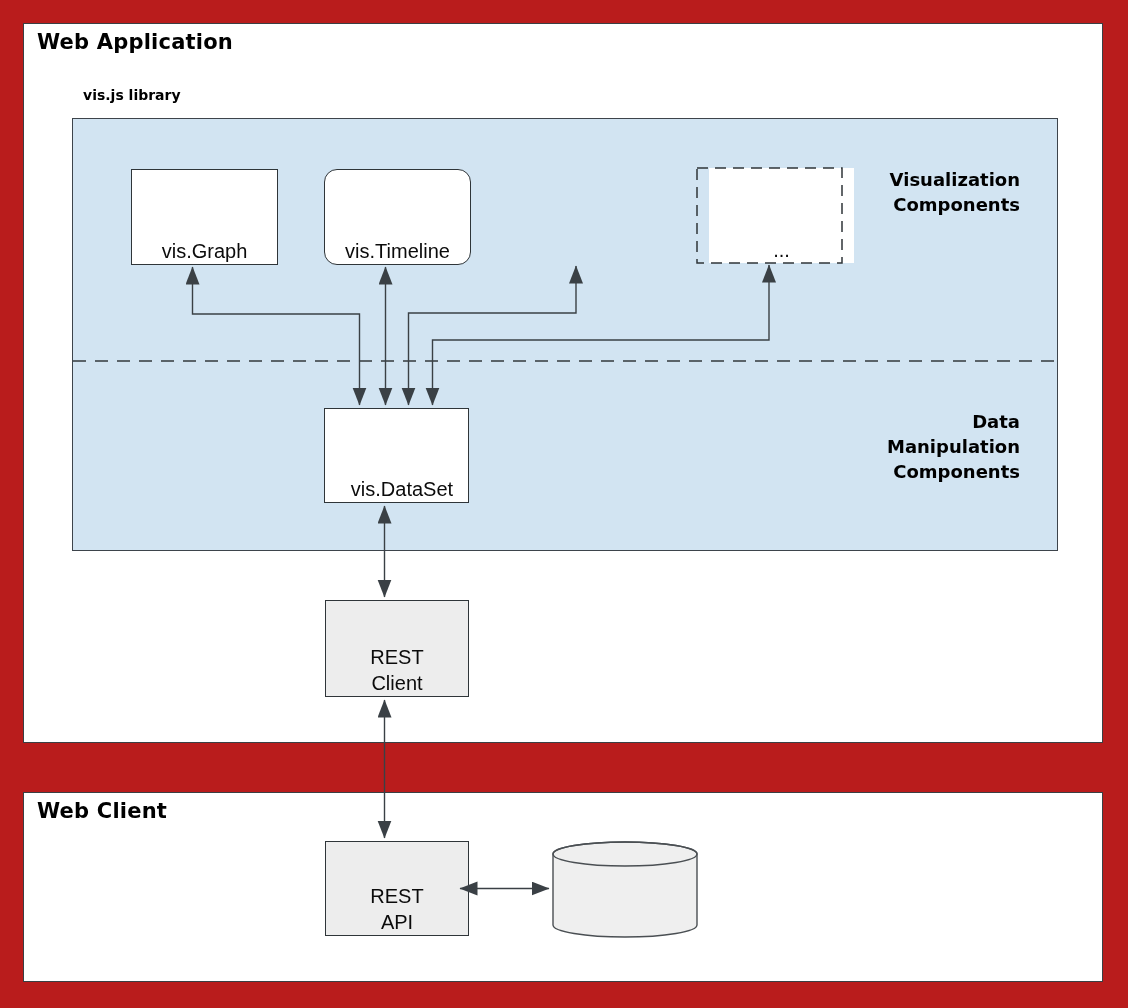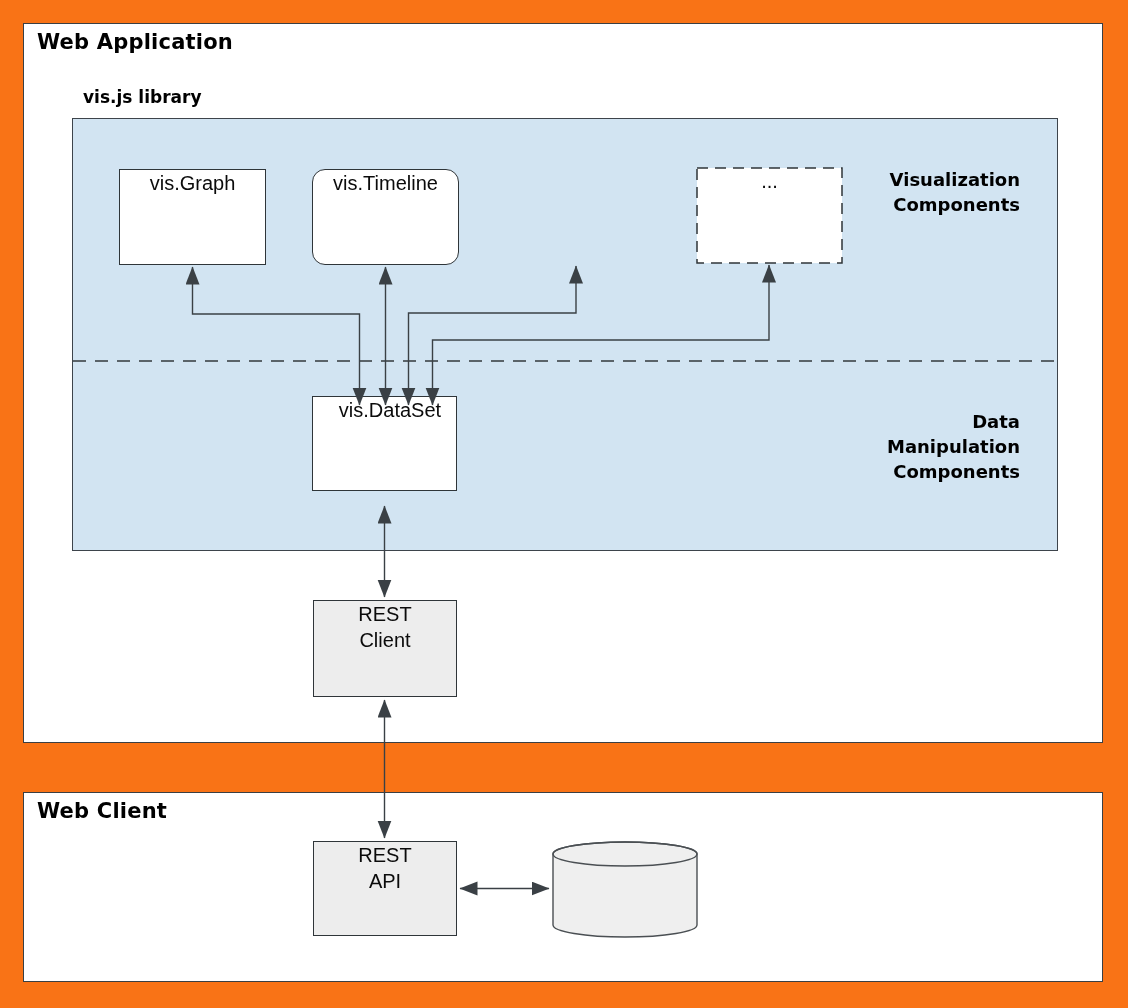--- a/index.html
+++ b/index.html
@@ -1,37 +1,37 @@
 <!DOCTYPE html>
 <html><head>
 <meta charset="utf-8">
 <style>
   html,body{margin:0;padding:0;background:#fff;}
   #canvas{
-    position:relative;width:1128px;height:1008px;background:#f97316;
+    position:relative;width:1128px;height:1008px;background:#b91c1c;
     font-family:"Liberation Sans",sans-serif;color:#0b0b0b;overflow:hidden;
   }
   .abs{position:absolute;box-sizing:border-box;}
   .outer-box{border:1.5px solid #3a3f43;background:#ffffff;}
   .panel-blue{background:#d2e4f2;border:1.3px solid #3d444b;}
   .node{
     background:#ffffff;border:1.4px solid #2f3539;
-    display:flex;align-items:flex-start;justify-content:center;
-    font-size:20px;line-height:26px;text-align:center;
+    display:flex;align-items:flex-end;justify-content:center;
+    font-size:20px;line-height:26px;text-align:center;margin-left:12px;
   }
   .node.gray{background:#ededed;}
   .node.noborder{border:none;}
   .prewrap{white-space:pre-line;}
   .title{
     font-family:"DejaVu Sans","Liberation Sans",sans-serif;
     font-weight:bold;font-size:21px;letter-spacing:.2px;color:#000;
   }
   .subtitle{
     font-family:"DejaVu Sans","Liberation Sans",sans-serif;
-    font-weight:bold;font-size:17px;color:#000;
+    font-weight:bold;font-size:14px;color:#000;
   }
   .region-label{
     font-family:"DejaVu Sans","Liberation Sans",sans-serif;
     font-weight:bold;font-size:18px;line-height:25px;color:#000;
     text-align:right;
   }
   .cyl-label{
     font-size:22px;text-align:center;
   }
   #wires{position:absolute;left:0;top:0;pointer-events:none;z-index:5;}
@@ -57,21 +57,21 @@
   <div class="abs node noborder" style="left:697px;top:168px;width:145px;height:95px;">
     <span>...</span>
   </div>
 
   <div class="abs region-label prewrap" style="left:830px;top:167px;width:190px;">Visualization
 Components</div>
   <div class="abs region-label prewrap" style="left:830px;top:409px;width:190px;">Data
 Manipulation
 Components</div>
 
-  <div class="abs node" style="left:312px;top:396px;width:145px;height:95px;padding-left:11px;">
+  <div class="abs node" style="left:312px;top:408px;width:145px;height:95px;padding-left:11px;">
     <span>vis.DataSet</span>
   </div>
 
   <div class="abs node gray prewrap" style="left:313px;top:600px;width:144px;height:97px;">
     <span class="prewrap">REST
 Client</span>
   </div>
 
   <div class="abs outer-box" style="left:23px;top:792px;width:1080px;height:190px;"></div>
   <div class="abs title" style="left:37px;top:799px;">Web Client</div>

